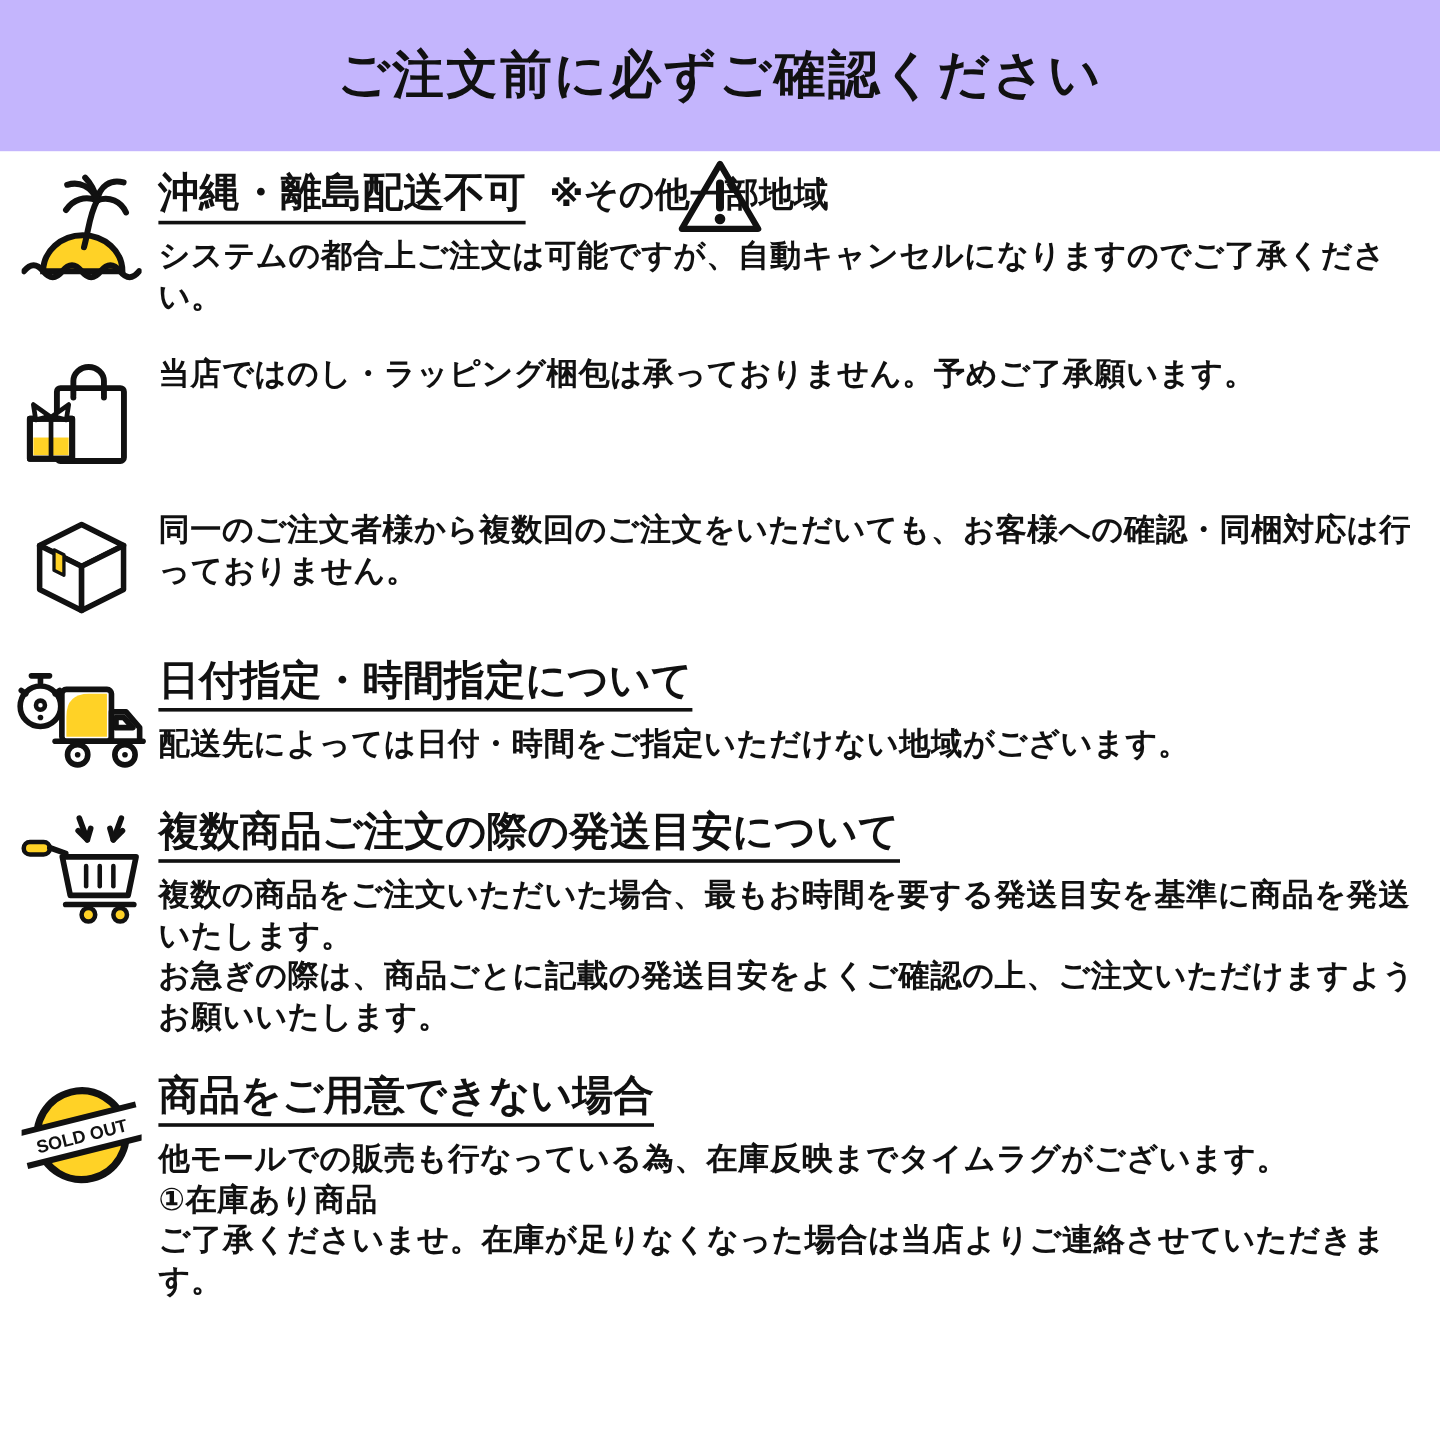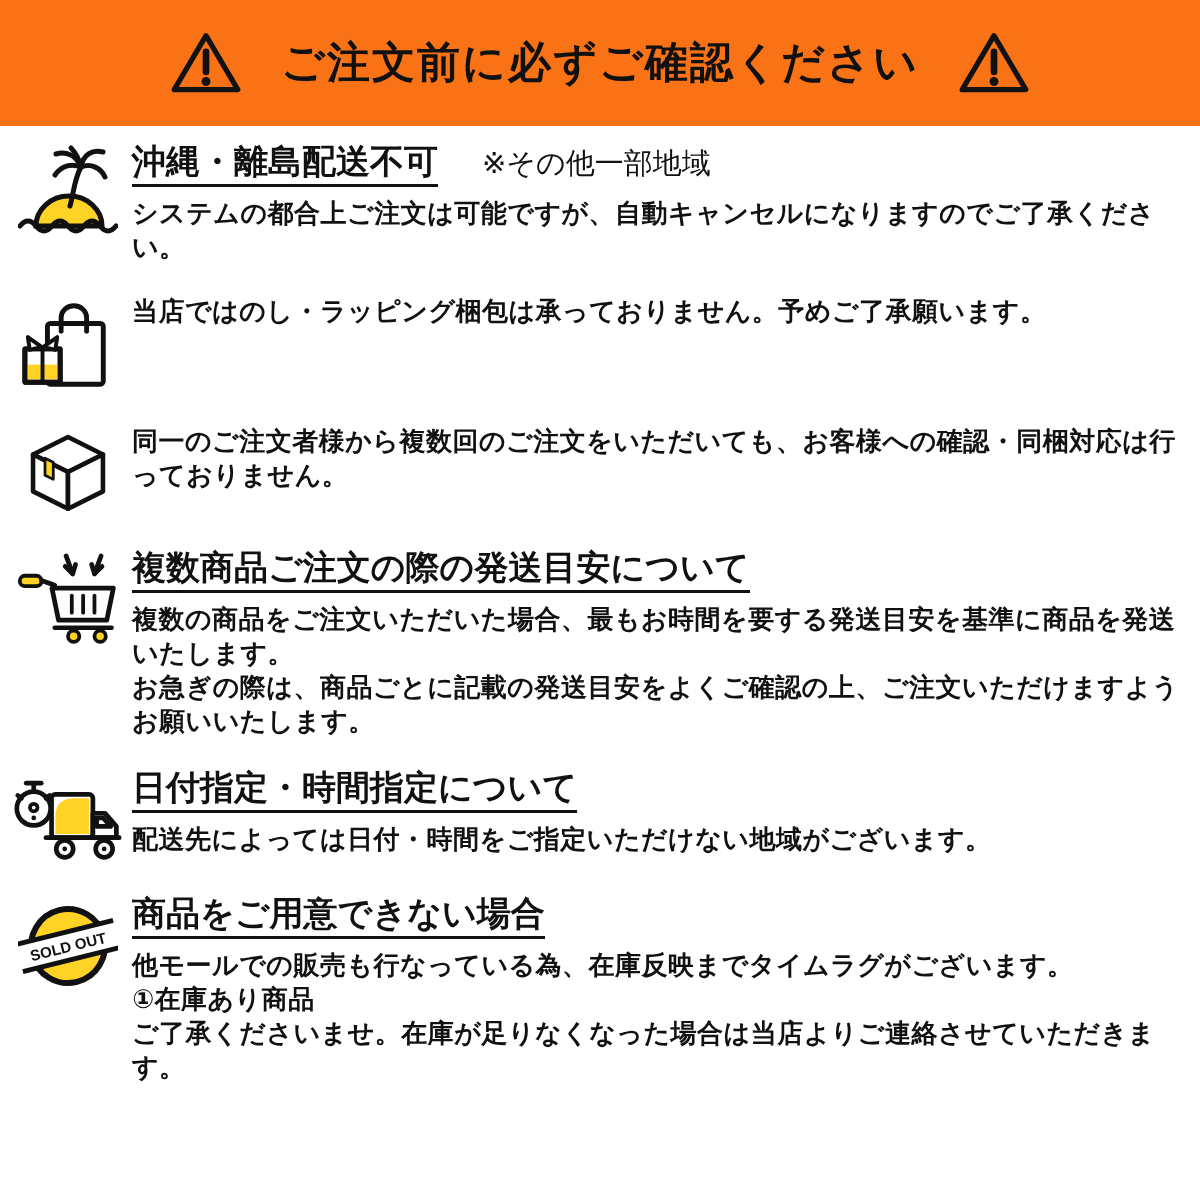--- a/index.html
+++ b/index.html
@@ -11,33 +11,33 @@
   .banner { height:126px; width:100%; display:flex; align-items:center; justify-content:center; gap:38px; }
   .banner-title { font-size:43px; font-weight:bold; letter-spacing:2px; color:#111; }
   .warn-icon svg { display:block; }
 
   
   .sections { padding:0 10px 0 12px; }
   .section { display:flex; margin-top:30px; }
   .section.first { margin-top:16px; }
   .icon-box { width:112px; flex-shrink:0; display:flex; justify-content:center; align-items:flex-start; padding-top:2px; }
   .content { flex:1; margin-left:8px; }
-  .title-row { display:flex; align-items:baseline; margin-bottom:9px;gap:13px; }
+  .title-row { display:flex; align-items:baseline; margin-bottom:9px; }
   .sec-title { font-size:34px; font-weight:bold; color:#111; border-bottom:3px solid #111; padding-bottom:3px; line-height:1.15; }
-  .sec-suffix { font-size:29px; font-weight:normal; margin-left:31px; color:#111; }
+  .sec-suffix { font-size:29px; font-weight:bold; margin-left:20px; color:#111; }
   .body-line { font-size:26px; line-height:34px; letter-spacing:0.5px; color:#111;font-weight:bold; }
   .group { margin-top:0; }
   .stamp-text { font-family:"Liberation Sans","DejaVu Sans",sans-serif; }
 </style>
 </head>
 <body>
 
 <div class="page">
 
-  <div class="banner" style="background:#f97316;">
+  <div class="banner" style="background:#c4b5fd;flex-direction:column;">
     <span class="warn-icon">
       <svg width="74" height="68" viewBox="0 0 100 90">
         <path d="M50 8 L93 81 H7 Z" fill="none" stroke="#111" stroke-width="7" stroke-linejoin="round"></path>
         <line x1="50" y1="30" x2="50" y2="57" stroke="#111" stroke-width="9" stroke-linecap="round"></line>
         <circle cx="50" cy="70" r="6" fill="#111"></circle>
       </svg>
     </span>
     <span class="banner-title">ご注文前に必ずご確認ください</span>
     <span class="warn-icon">
       <svg width="74" height="68" viewBox="0 0 100 90">
@@ -109,20 +109,55 @@
           <polygon points="25,35 34,39.5 34,58 25,53.5" fill="#FFD226" stroke="#111" stroke-width="3" stroke-linejoin="round"></polygon>
         </svg>
       </div>
       <div class="content">
         <div class="body-line">同一のご注文者様から複数回のご注文をいただいても、お客様への確認・同梱対応は行っておりません。</div>
       </div>
     </div>
 
     <div class="section">
       <div class="icon-box">
+        <svg width="108" height="94" viewBox="0 0 115 100">
+          <g stroke="#111" stroke-width="5" fill="#fff" stroke-linejoin="round" stroke-linecap="round">
+            <rect x="40" y="26" width="44" height="46" rx="4"></rect>
+          </g>
+          <path d="M44 50 Q44 30 64 30 H80 V68 H44 Z" fill="#FFD226"></path>
+          <g stroke="#111" stroke-width="5" fill="#fff" stroke-linejoin="round" stroke-linecap="round">
+            <path d="M84 46 h13 l12 14 v12 h-25 z"></path>
+            <path d="M88 51 h7 l8 9 h-15 z"></path>
+            <line x1="34" y1="72" x2="112" y2="72"></line>
+            <circle cx="54" cy="84" r="9"></circle>
+            <circle cx="96" cy="84" r="9"></circle>
+          </g>
+          <circle cx="54" cy="84" r="2.5" fill="#111"></circle>
+          <circle cx="96" cy="84" r="2.5" fill="#111"></circle>
+          <g stroke="#111" stroke-width="5" fill="#fff" stroke-linecap="round">
+            <circle cx="21" cy="41" r="18"></circle>
+            <line x1="21" y1="20" x2="21" y2="16"></line>
+            <line x1="13" y1="14" x2="29" y2="14"></line>
+            <line x1="4" y1="27" x2="8" y2="30"></line>
+            <line x1="38" y1="27" x2="34" y2="30"></line>
+          </g>
+          <circle cx="21" cy="40" r="4" fill="none" stroke="#111" stroke-width="4"></circle>
+          <circle cx="21" cy="51" r="2.5" fill="#111"></circle>
+        </svg>
+      </div>
+      <div class="content">
+        <div class="title-row">
+          <span class="sec-title">日付指定・時間指定について</span>
+        </div>
+        <div class="body-line">配送先によっては日付・時間をご指定いただけない地域がございます。</div>
+      </div>
+    </div>
+
+    <div class="section">
+      <div class="icon-box">
         <svg width="104" height="95" viewBox="0 0 110 100">
           <g stroke="#111" stroke-width="5" fill="none" stroke-linecap="round" stroke-linejoin="round">
             <rect x="4" y="27" width="23" height="11" rx="5.5" fill="#FFD226" stroke-width="4"></rect>
             <path d="M27 32 L41 37"></path>
             <polygon points="38,40 103,40 96,74 45,74" fill="#fff"></polygon>
             <line x1="41" y1="82" x2="101" y2="82"></line>
             <line x1="59" y1="48" x2="59" y2="66" stroke-width="4"></line>
             <line x1="71" y1="48" x2="71" y2="66" stroke-width="4"></line>
             <line x1="83" y1="48" x2="83" y2="66" stroke-width="4"></line>
             <circle cx="61" cy="91" r="6" fill="#FFD226" stroke-width="4"></circle>
@@ -138,55 +173,20 @@
         <div class="title-row">
           <span class="sec-title">複数商品ご注文の際の発送目安について</span>
         </div>
         <div class="body-line">複数の商品をご注文いただいた場合、最もお時間を要する発送目安を基準に商品を発送いたします。</div>
         <div class="body-line">お急ぎの際は、商品ごとに記載の発送目安をよくご確認の上、ご注文いただけますようお願いいたします。</div>
       </div>
     </div>
 
     <div class="section">
       <div class="icon-box">
-        <svg width="108" height="94" viewBox="0 0 115 100">
-          <g stroke="#111" stroke-width="5" fill="#fff" stroke-linejoin="round" stroke-linecap="round">
-            <rect x="40" y="26" width="44" height="46" rx="4"></rect>
-          </g>
-          <path d="M44 50 Q44 30 64 30 H80 V68 H44 Z" fill="#FFD226"></path>
-          <g stroke="#111" stroke-width="5" fill="#fff" stroke-linejoin="round" stroke-linecap="round">
-            <path d="M84 46 h13 l12 14 v12 h-25 z"></path>
-            <path d="M88 51 h7 l8 9 h-15 z"></path>
-            <line x1="34" y1="72" x2="112" y2="72"></line>
-            <circle cx="54" cy="84" r="9"></circle>
-            <circle cx="96" cy="84" r="9"></circle>
-          </g>
-          <circle cx="54" cy="84" r="2.5" fill="#111"></circle>
-          <circle cx="96" cy="84" r="2.5" fill="#111"></circle>
-          <g stroke="#111" stroke-width="5" fill="#fff" stroke-linecap="round">
-            <circle cx="21" cy="41" r="18"></circle>
-            <line x1="21" y1="20" x2="21" y2="16"></line>
-            <line x1="13" y1="14" x2="29" y2="14"></line>
-            <line x1="4" y1="27" x2="8" y2="30"></line>
-            <line x1="38" y1="27" x2="34" y2="30"></line>
-          </g>
-          <circle cx="21" cy="40" r="4" fill="none" stroke="#111" stroke-width="4"></circle>
-          <circle cx="21" cy="51" r="2.5" fill="#111"></circle>
-        </svg>
-      </div>
-      <div class="content">
-        <div class="title-row">
-          <span class="sec-title">日付指定・時間指定について</span>
-        </div>
-        <div class="body-line">配送先によっては日付・時間をご指定いただけない地域がございます。</div>
-      </div>
-    </div>
-
-    <div class="section">
-      <div class="icon-box">
         <svg width="100" height="100" viewBox="0 0 100 100">
           <g transform="rotate(-14 50 50)">
             <circle cx="50" cy="50" r="37" fill="#FFD226" stroke="#111" stroke-width="6"></circle>
             <rect x="-6" y="36" width="112" height="28" fill="#fff"></rect>
             <line x1="0" y1="36" x2="100" y2="36" stroke="#111" stroke-width="5"></line>
             <line x1="0" y1="64" x2="100" y2="64" stroke="#111" stroke-width="5"></line>
             <text class="stamp-text" x="50" y="56" text-anchor="middle" font-size="15" font-weight="bold" fill="#111">SOLD OUT</text>
           </g>
         </svg>
       </div>

